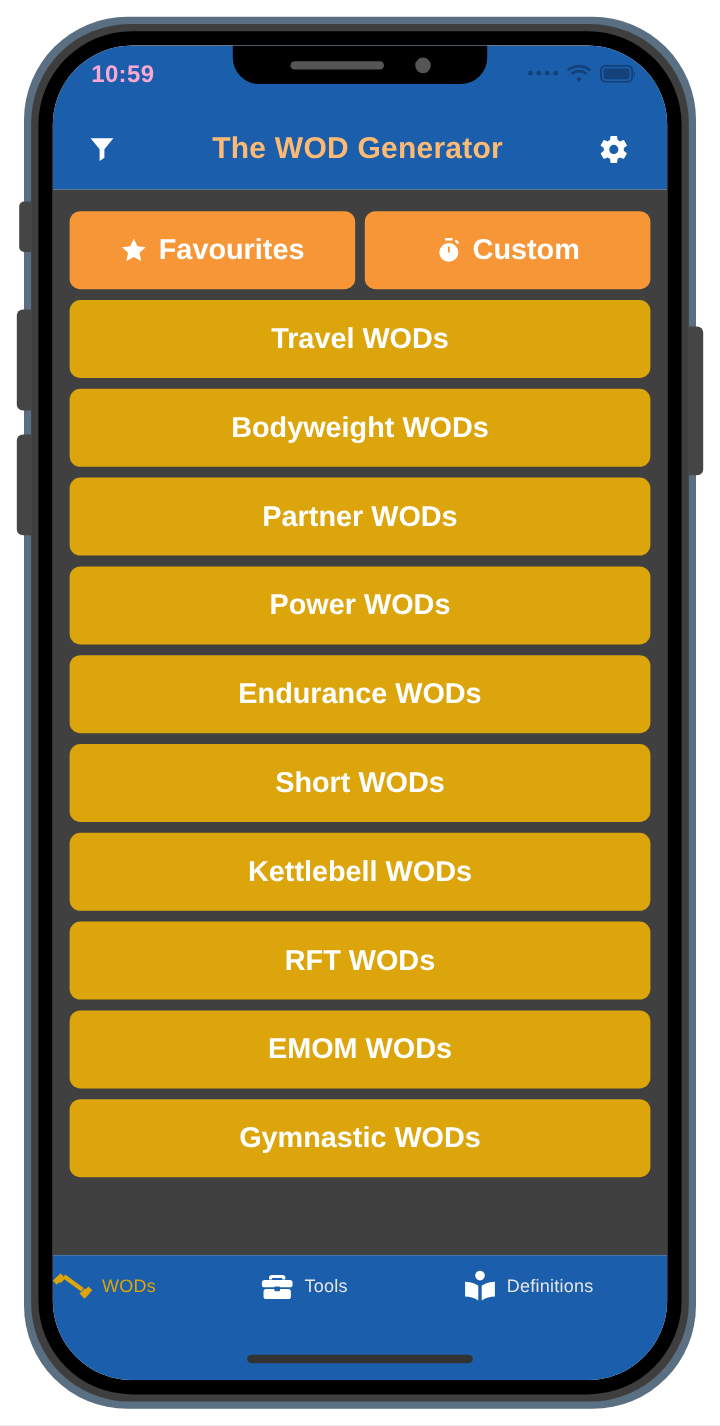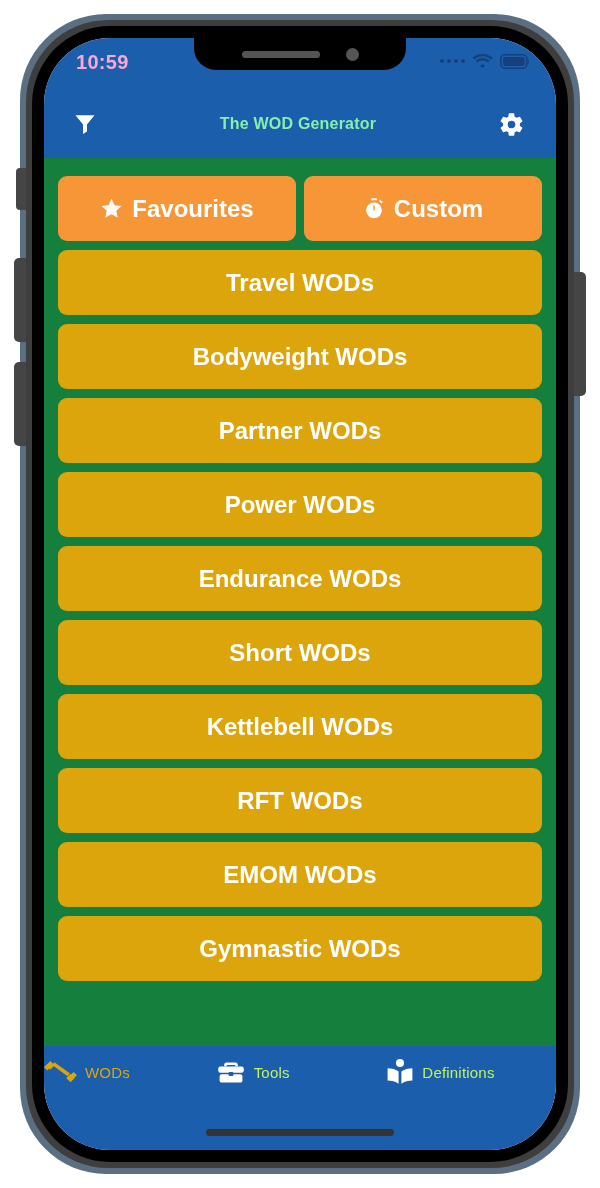--- a/index.html
+++ b/index.html
@@ -128,36 +128,36 @@
   .navbar {
     height: 68px;
     display: flex;
     align-items: center;
     padding: 0 26px 0 22px;
     position: relative;
   }
   .nav-title {
     flex: 1;
     text-align: center;
-    color: #86efac;
-    font-size: 16px;
+    color: #fdba74;
+    font-size: 25px;
     font-weight: bold;
     letter-spacing: 0.2px;
   }
   .nav-ico {
     width: 38px; height: 38px;
     display: flex; align-items: center; justify-content: center;
     flex: 0 0 38px;
     cursor: pointer;
   }
 
   
   .content {
     flex: 1 1 auto;
-    background: #15803d;
+    background: #404040;
     padding: 18px 14px 16px 14px;
     overflow: hidden;
     position: relative;
   }
   .row-top {
     display: flex;
     gap: 8px;
     margin-bottom: 9px;
   }
   .pill {
@@ -204,21 +204,21 @@
     flex: 1 1 0;
     display: flex;
     flex-direction: row;
     align-items: center;
     gap: 7px;
     cursor: pointer;
   }
   .tab .tico { height: 31px; display: flex; align-items: center; }
   .tab .tlabel {
     font-size: 15px;
-    color: #bef264;
+    color: #e5e5e5;
     letter-spacing: 0.2px;
   }
   .tab.active .tlabel { color: #dca50b; }
   .home-indicator {
     position: absolute;
     bottom: 14px; left: 50%;
     transform: translateX(-50%);
     width: 188px; height: 7px;
     background: #333333;
     border-radius: 4px;

